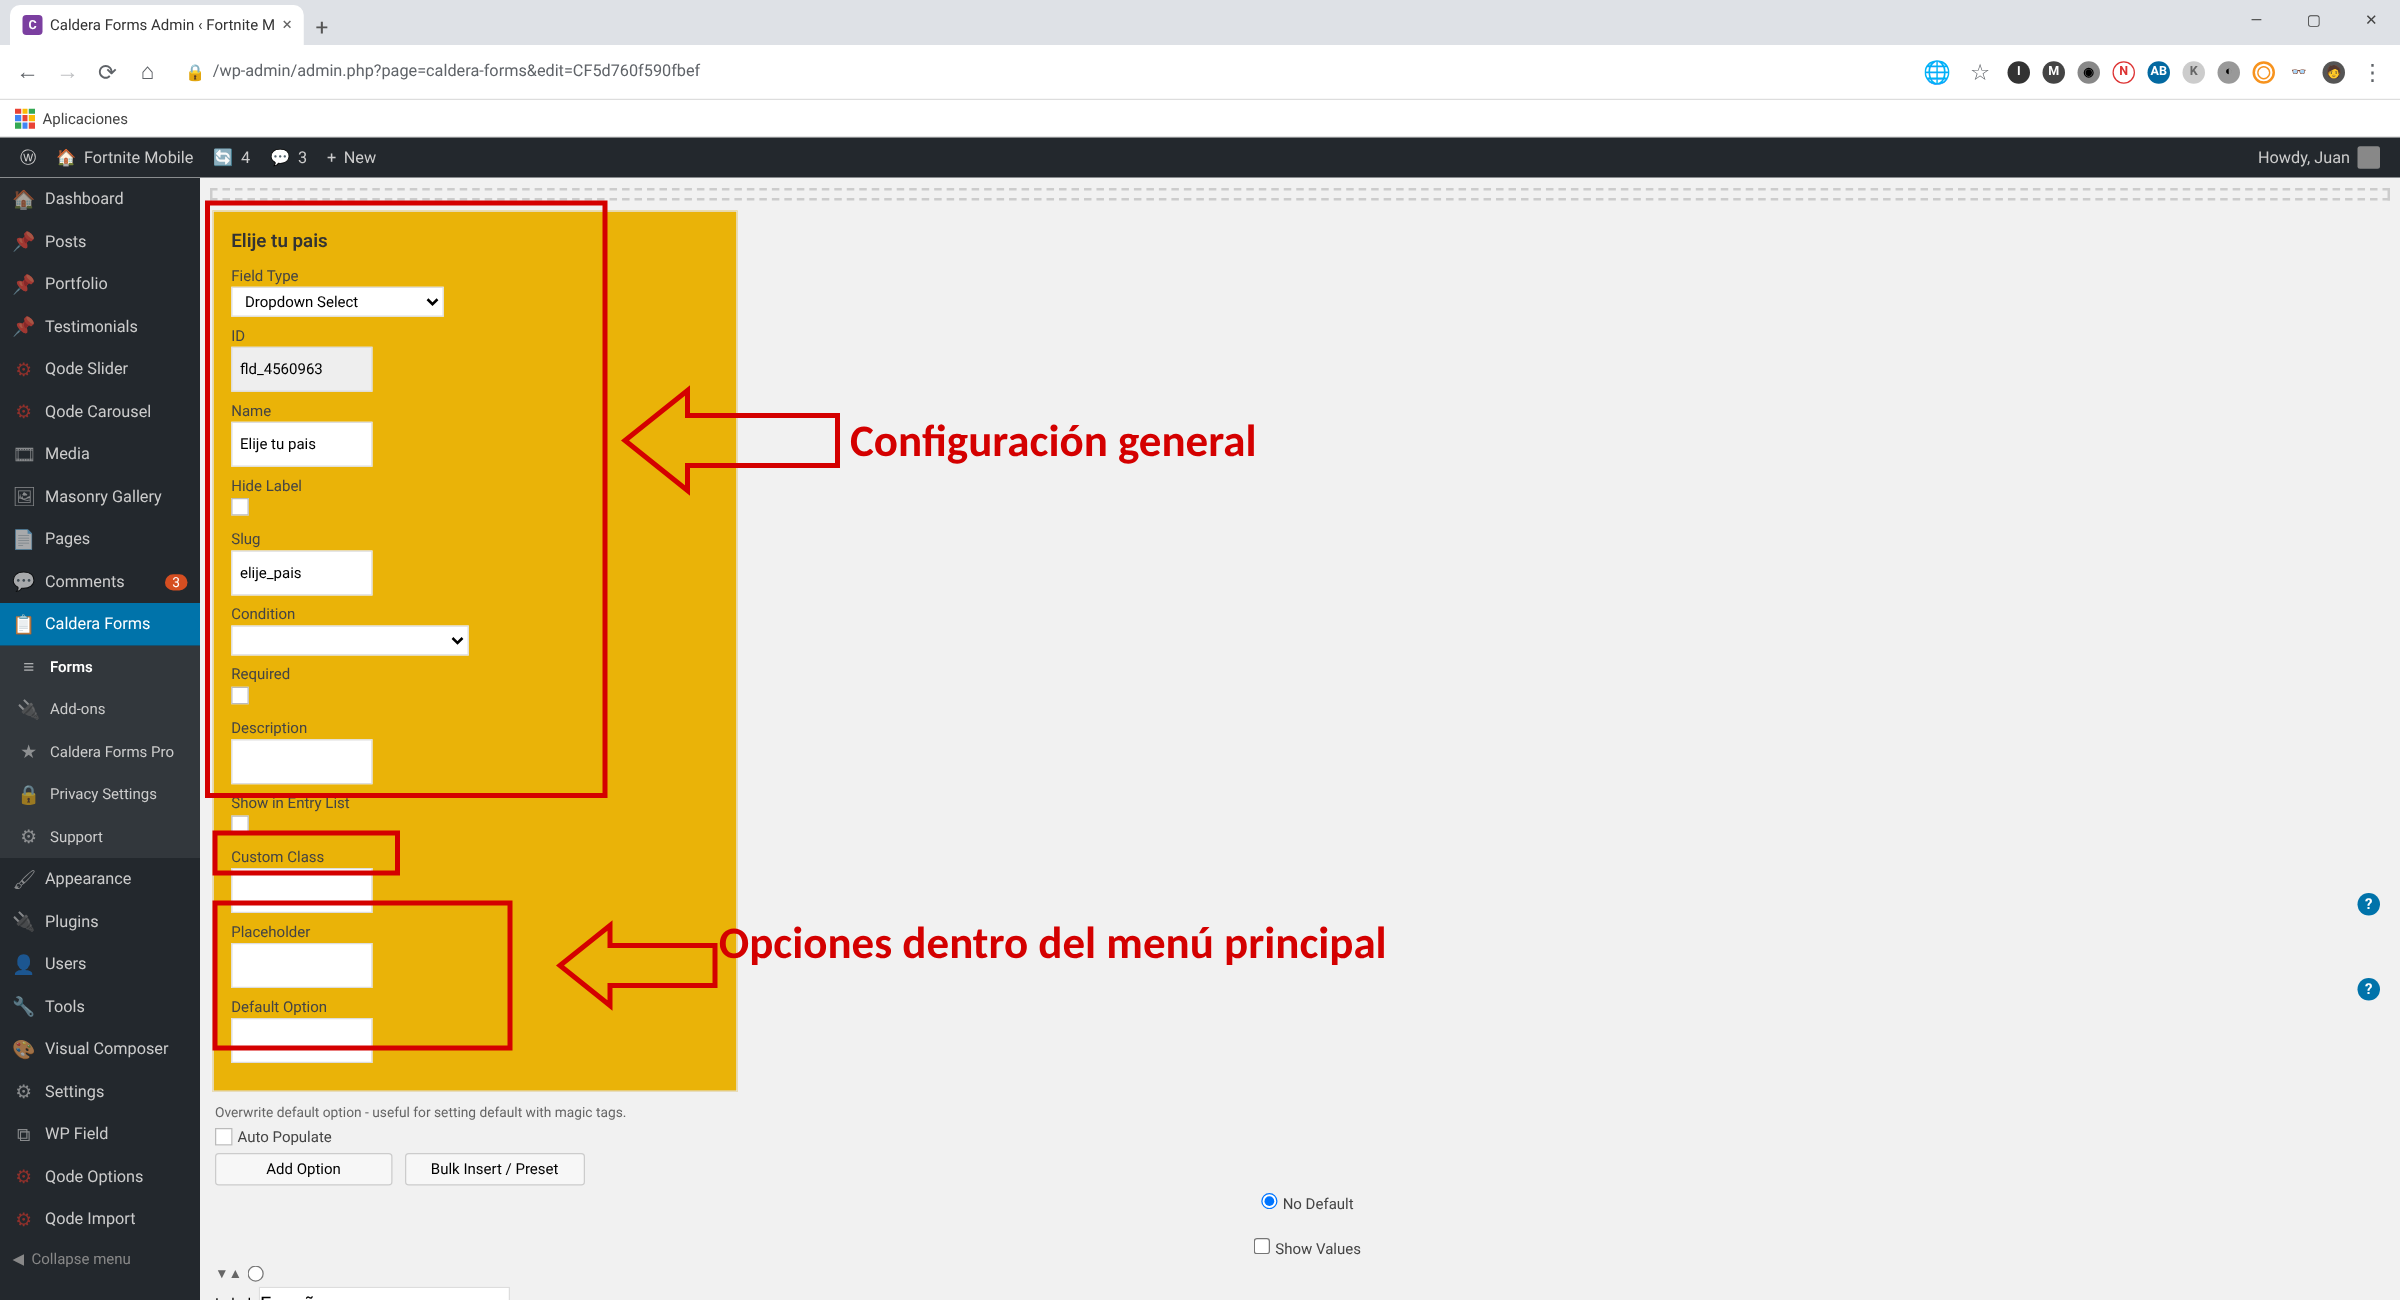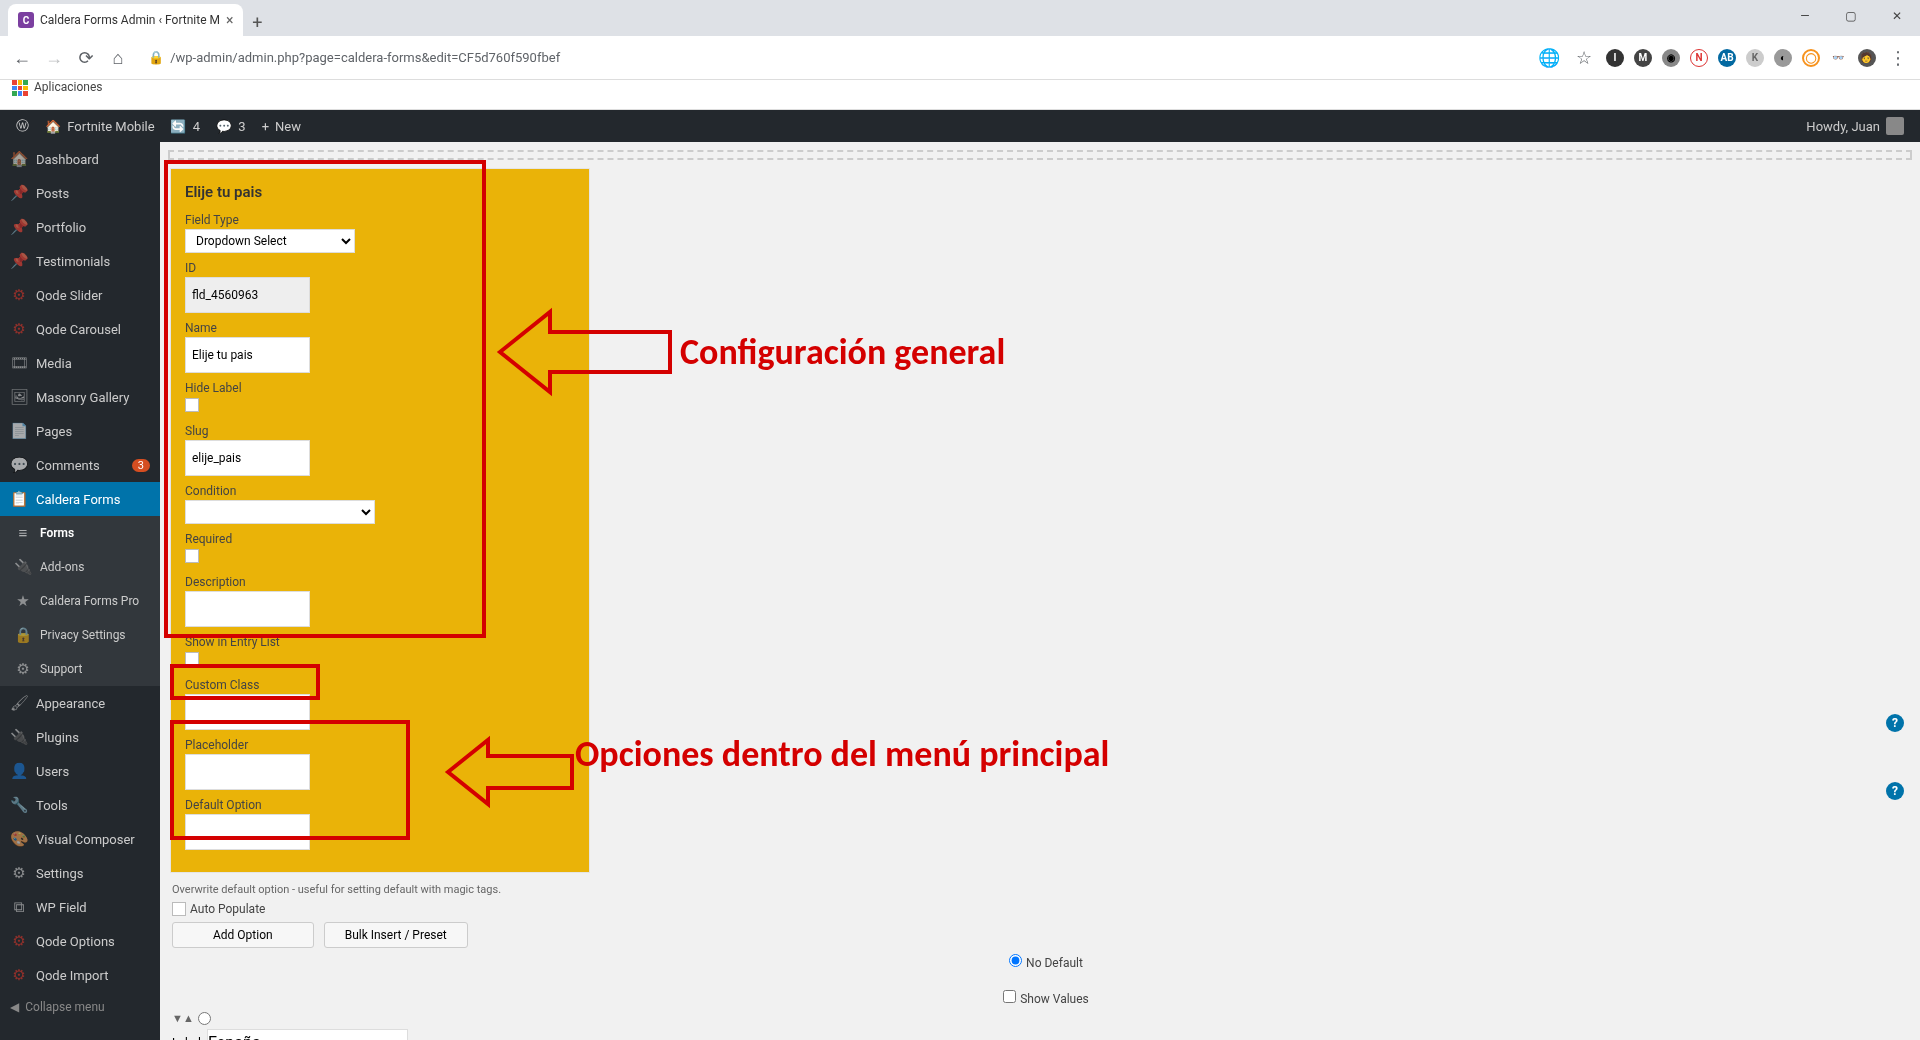--- a/index.html
+++ b/index.html
@@ -13,21 +13,21 @@
 .tab-close { margin-left: auto; font-size: 14px; color: #666; cursor: pointer; }
 .new-tab { width: 28px; height: 28px; display: flex; align-items: center; justify-content: center; font-size: 18px; color: #555; cursor: pointer; }
 .addr-bar { background: #fff; height: 44px; display: flex; align-items: center; padding: 0 10px; gap: 8px; border-bottom: 1px solid #ddd; }
 .nav-btn { width: 24px; height: 24px; display: flex; align-items: center; justify-content: center; color: #5f6368; cursor: pointer; font-size: 18px; }
 .url-field { flex: 1; display: flex; align-items: center; gap: 6px; font-size: 13px; color: #5f6368; padding: 0 10px; }
 .lock-icon { color: #5f6368; }
 .ext-icons { display: flex; gap: 10px; align-items: center; }
 .ext-icon { width: 18px; height: 18px; border-radius: 50%; display: flex; align-items: center; justify-content: center; font-size: 10px; font-weight: bold; }
 .win-controls { position: absolute; top: 0; right: 0; display: flex; }
 .win-btn { width: 46px; height: 32px; display: flex; align-items: center; justify-content: center; font-size: 12px; color: #444; cursor: pointer; }
-.bookmarks-bar { height: 30px; background: #fff; display: flex; padding: 0 12px; font-size: 12px; color: #444; gap: 6px; border-bottom: 1px solid #ddd; }
+.bookmarks-bar { height: 30px; background: #fff; display: flex; align-items: center; padding: 0 12px; font-size: 12px; color: #444; gap: 6px; border-bottom: 1px solid #ddd; }
 .apps-grid { width: 16px; height: 16px; display: grid; grid-template-columns: repeat(3,1fr); gap: 1px; }
 .apps-grid span { background: #ea4335; }
 .apps-grid span:nth-child(2) { background: #fbbc05; }
 .apps-grid span:nth-child(3) { background: #34a853; }
 .apps-grid span:nth-child(4) { background: #4285f4; }
 .apps-grid span:nth-child(5) { background: #ea4335; }
 .apps-grid span:nth-child(6) { background: #fbbc05; }
 .apps-grid span:nth-child(7) { background: #34a853; }
 .apps-grid span:nth-child(8) { background: #4285f4; }
 .apps-grid span:nth-child(9) { background: #ea4335; }
@@ -50,21 +50,21 @@
 .wp-menu-item.current .menu-icon, .wp-menu-item:hover .menu-icon { opacity: 1; }
 .badge-count { background: #d54e21; color: #fff; border-radius: 9px; padding: 0 6px; font-size: 11px; margin-left: auto; }
 
 
 .wp-content { flex: 1; background: #f1f1f1; padding: 0; overflow: auto; position: relative; }
 .form-canvas { margin: 8px; border: 2px dashed #ccc; min-height: 10px; padding: 2px; }
 .config-panel { margin: 0 10px 10px; background: #eab308; border: 1px solid #e5e5e5; padding: 14px; width: 420px; position: relative; }
 .panel-title { font-size: 15px; font-weight: 600; color: #333; margin-bottom: 12px; }
 .field-row { margin-bottom: 8px; }
 .field-label { font-size: 12px; color: #444; display: block; margin-bottom: 2px; }
-.field-input { border: 1px solid #ddd; background: #fff; padding: 10px 6px; font-size: 12px; width: 125px; }
+.field-input { border: 1px solid #ddd; background: #fff; padding: 10px 6px; font-size: 12px; width: 113px; }
 .field-input.readonly { background: #eee; }
 .field-select { border: 1px solid #ddd; background: #fff; padding: 3px 6px; font-size: 12px; width: 170px; }
 .field-select.wide { width: 190px; }
 .field-check { width: 14px; height: 14px; border: 1px solid #bbb; background: #fff; display: inline-block; }
 .hint-text { font-size: 11px; color: #666; margin: 4px 0 6px 12px; }
 
 .btn-row { display: flex; gap: 10px; margin: 6px 0 4px 12px; }
 .btn { border: 1px solid #ccc; background: #f7f7f7; padding: 5px 40px; font-size: 12px; cursor: pointer; border-radius: 3px; }
 .radio-row { display: flex; gap: 20px; align-items: center; font-size: 12px; color: #444; margin: 6px 0 6px 12px; flex-direction: column; }
 .radio-row input { margin-right: 4px; }

